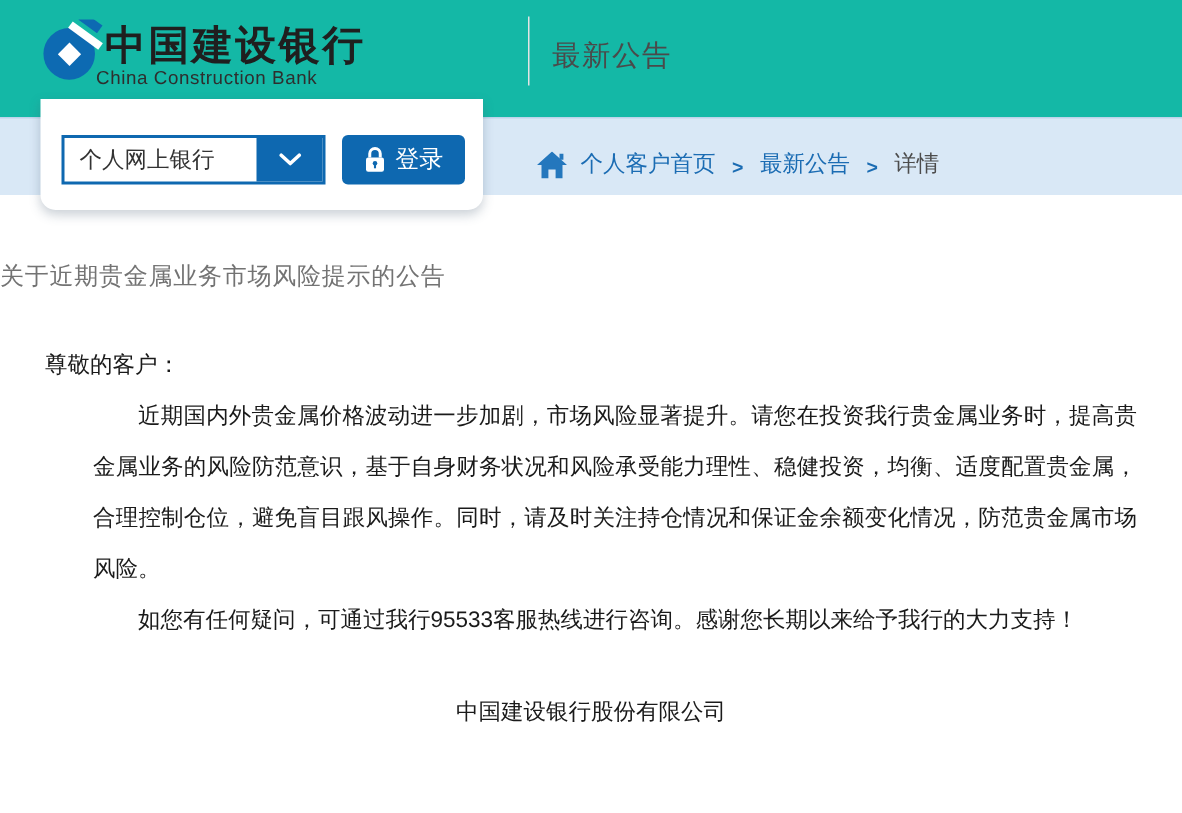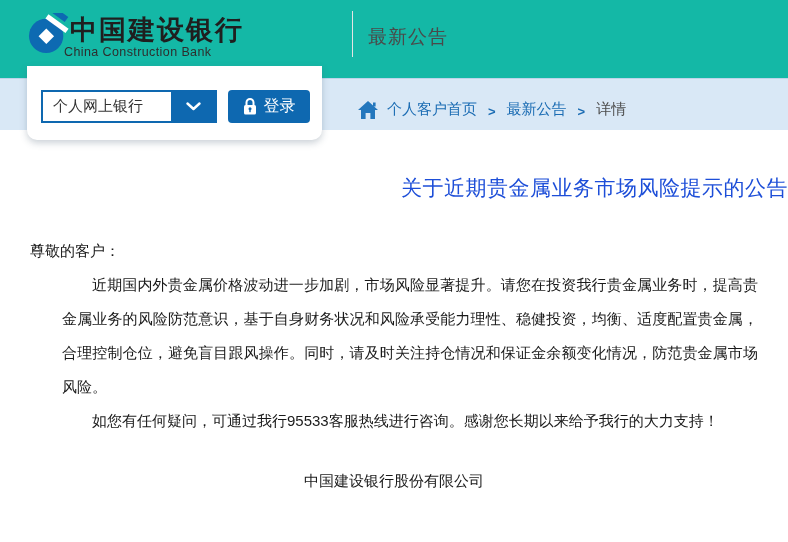--- a/index.html
+++ b/index.html
@@ -82,22 +82,22 @@
     position: absolute; left: 201px; top: 24px; width: 82px; height: 33px;
     background: #0e68b0; border: none; border-radius: 4px;
     display: flex; align-items: center; justify-content: center; gap: 7px;
     color: #fff; font-size: 16px; cursor: pointer;
     font-family: "Liberation Sans", "DejaVu Sans", sans-serif;
   }
 
   
   .article { position: absolute; left: 0; top: 130px; width: 788px; }
   .article-title {
-    margin-top: 44px; text-align: right;
-    font-size: 21px; color: #1d4ed8; letter-spacing: 0.5px;
+    margin-top: 44px; text-align: left;
+    font-size: 16px; color: #737373; letter-spacing: 0.5px;
   }
   .article-date {
     margin-top: 22px; text-align: center;
     font-size: 15px; color: #595959; letter-spacing: 0.5px;
   }
   .article-body {
     margin: 32px 30px 0 30px;
     font-size: 15px; line-height: 34px; color: #1a1a1a;
     text-align: justify;
   }

